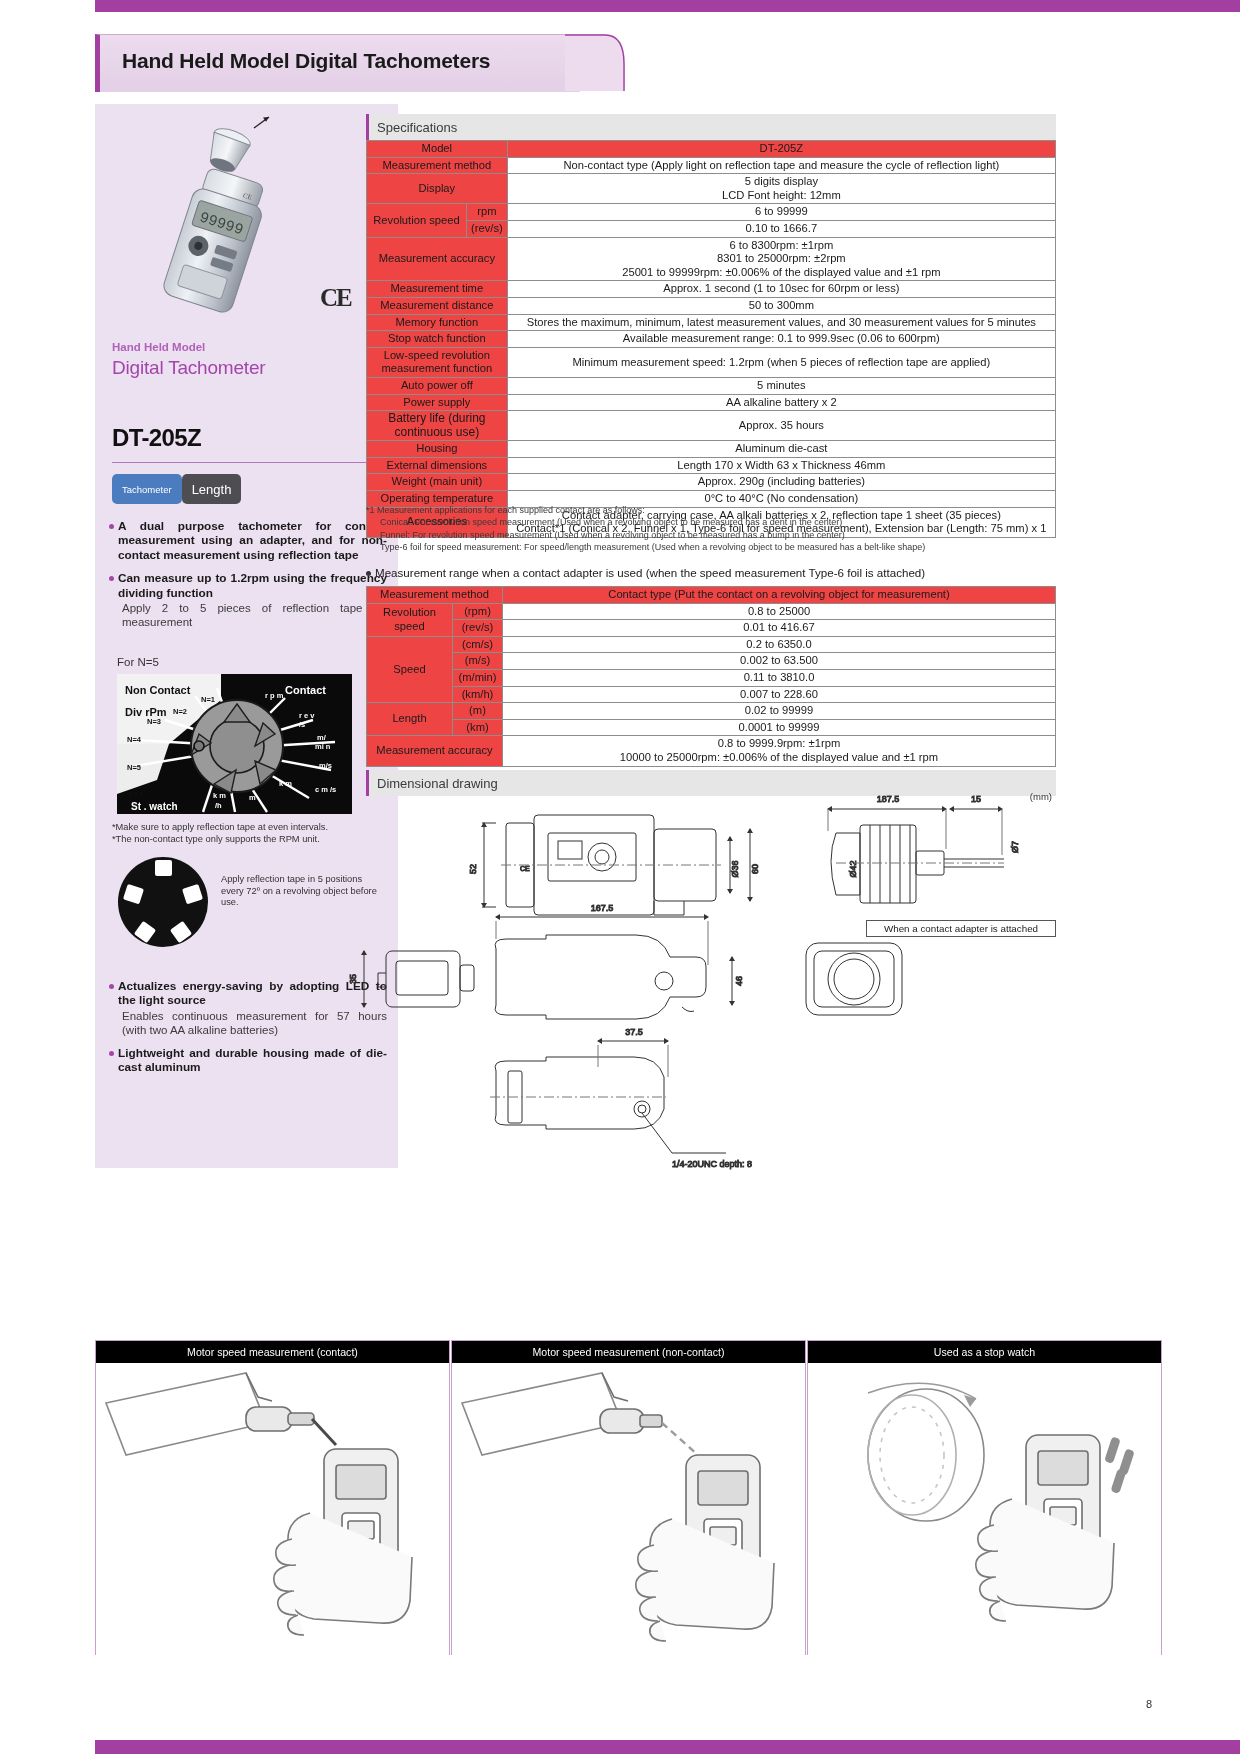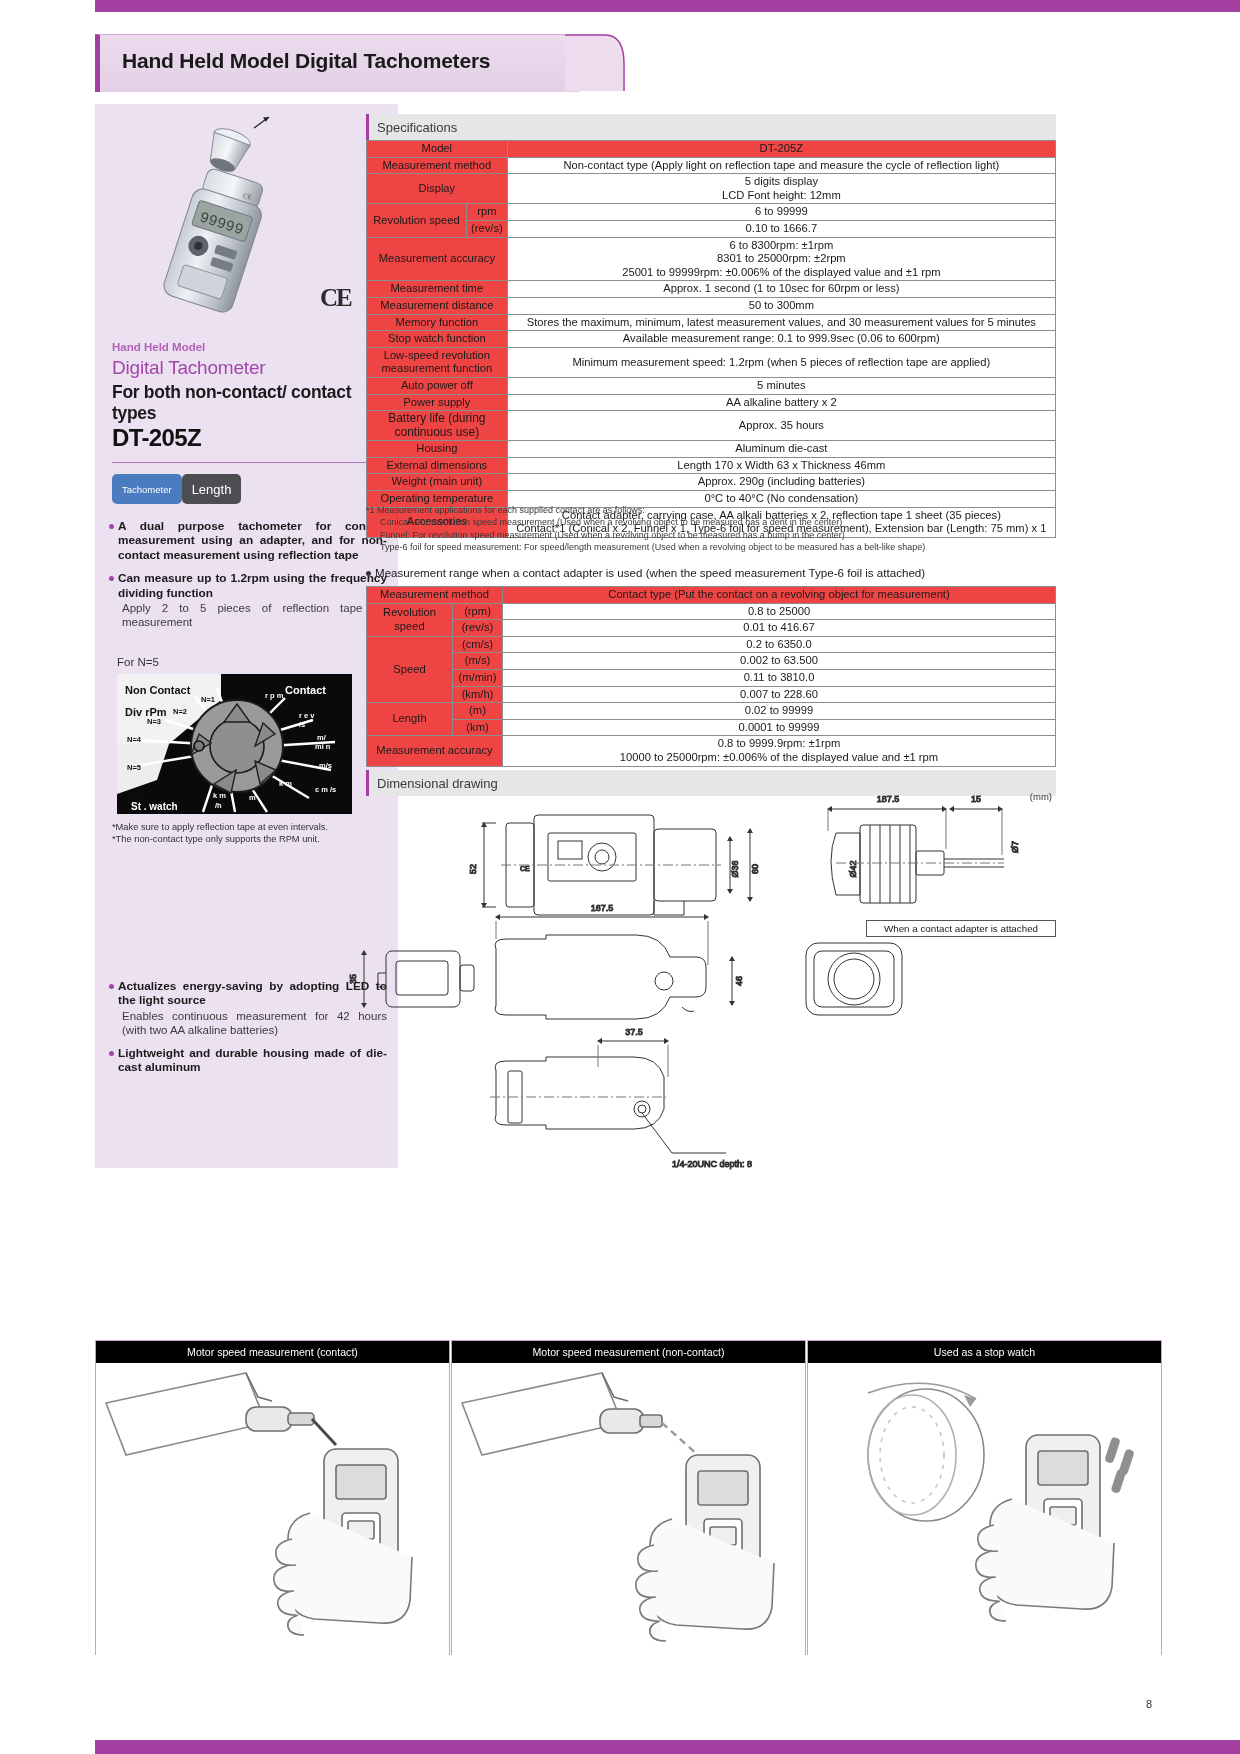--- a/index.html
+++ b/index.html
@@ -234,21 +234,20 @@
         <rect x="68" y="162" width="46" height="22" rx="3" fill="#cfd4da" stroke="#8d939b"></rect>
         <text x="103" y="80" font-size="7" fill="#555" font-family="'Liberation Serif',serif">CE</text>
       </g>
     </svg>
   </div>
 
   <div class="ce-mark">CE</div>
 
   <div class="lbl-handheld">Hand Held Model</div>
   <div class="lbl-digital">Digital Tachometer</div>
-  <div class="lbl-forboth">For both non-contact/ contact types</div>
   <div class="lbl-model">DT-205Z</div>
   <div class="divider-line"></div>
 
   <div class="badges">
     <div class="badge tacho">Tachometer</div>
     <div class="badge length">Length</div>
   </div>
 
   <div class="features">
     <div class="feat">
@@ -325,28 +324,43 @@
         <text x="14" y="136" font-size="10" fill="#fff">St . watch</text>
       </g>
     </svg>
   </div>
 
   <div class="dial-note">
     <div>*Make sure to apply reflection tape at even intervals.</div>
     <div>*The non-contact type only supports the RPM unit.</div>
   </div>
 
+  <div class="tape-wrap">
+    <div class="tape-disc">
+      <svg width="92" height="92" viewBox="0 0 92 92">
+        <circle cx="46" cy="46" r="45" fill="#111"></circle>
+        <g fill="#fff">
+          <rect x="38" y="4" width="17" height="16" rx="2"></rect>
+          <rect x="68" y="30" width="16" height="17" rx="2" transform="rotate(72 76 38)"></rect>
+          <rect x="56" y="68" width="16" height="16" rx="2" transform="rotate(144 64 76)"></rect>
+          <rect x="20" y="68" width="16" height="16" rx="2" transform="rotate(216 28 76)"></rect>
+          <rect x="8" y="30" width="16" height="17" rx="2" transform="rotate(288 16 38)"></rect>
+        </g>
+      </svg>
+    </div>
+    <div class="tape-text">Apply reflection tape in 5 positions every 72º on a revolving object before use.</div>
+  </div>
 
   <div class="features2">
     <div class="feat">
       <div class="feat-head">
         <span class="bullet"></span>
         <span>Actualizes energy-saving by adopting LED to the light source</span>
       </div>
-      <div class="feat-sub">Enables continuous measurement for 42 hours (with two AA alkaline batteries)</div>
+      <div class="feat-sub">Enables continuous measurement for 57 hours (with two AA alkaline batteries)</div>
     </div>
     <div class="feat">
       <div class="feat-head">
         <span class="bullet"></span>
         <span>Lightweight and durable housing made of die-cast aluminum</span>
       </div>
     </div>
   </div>
 </div>
 

